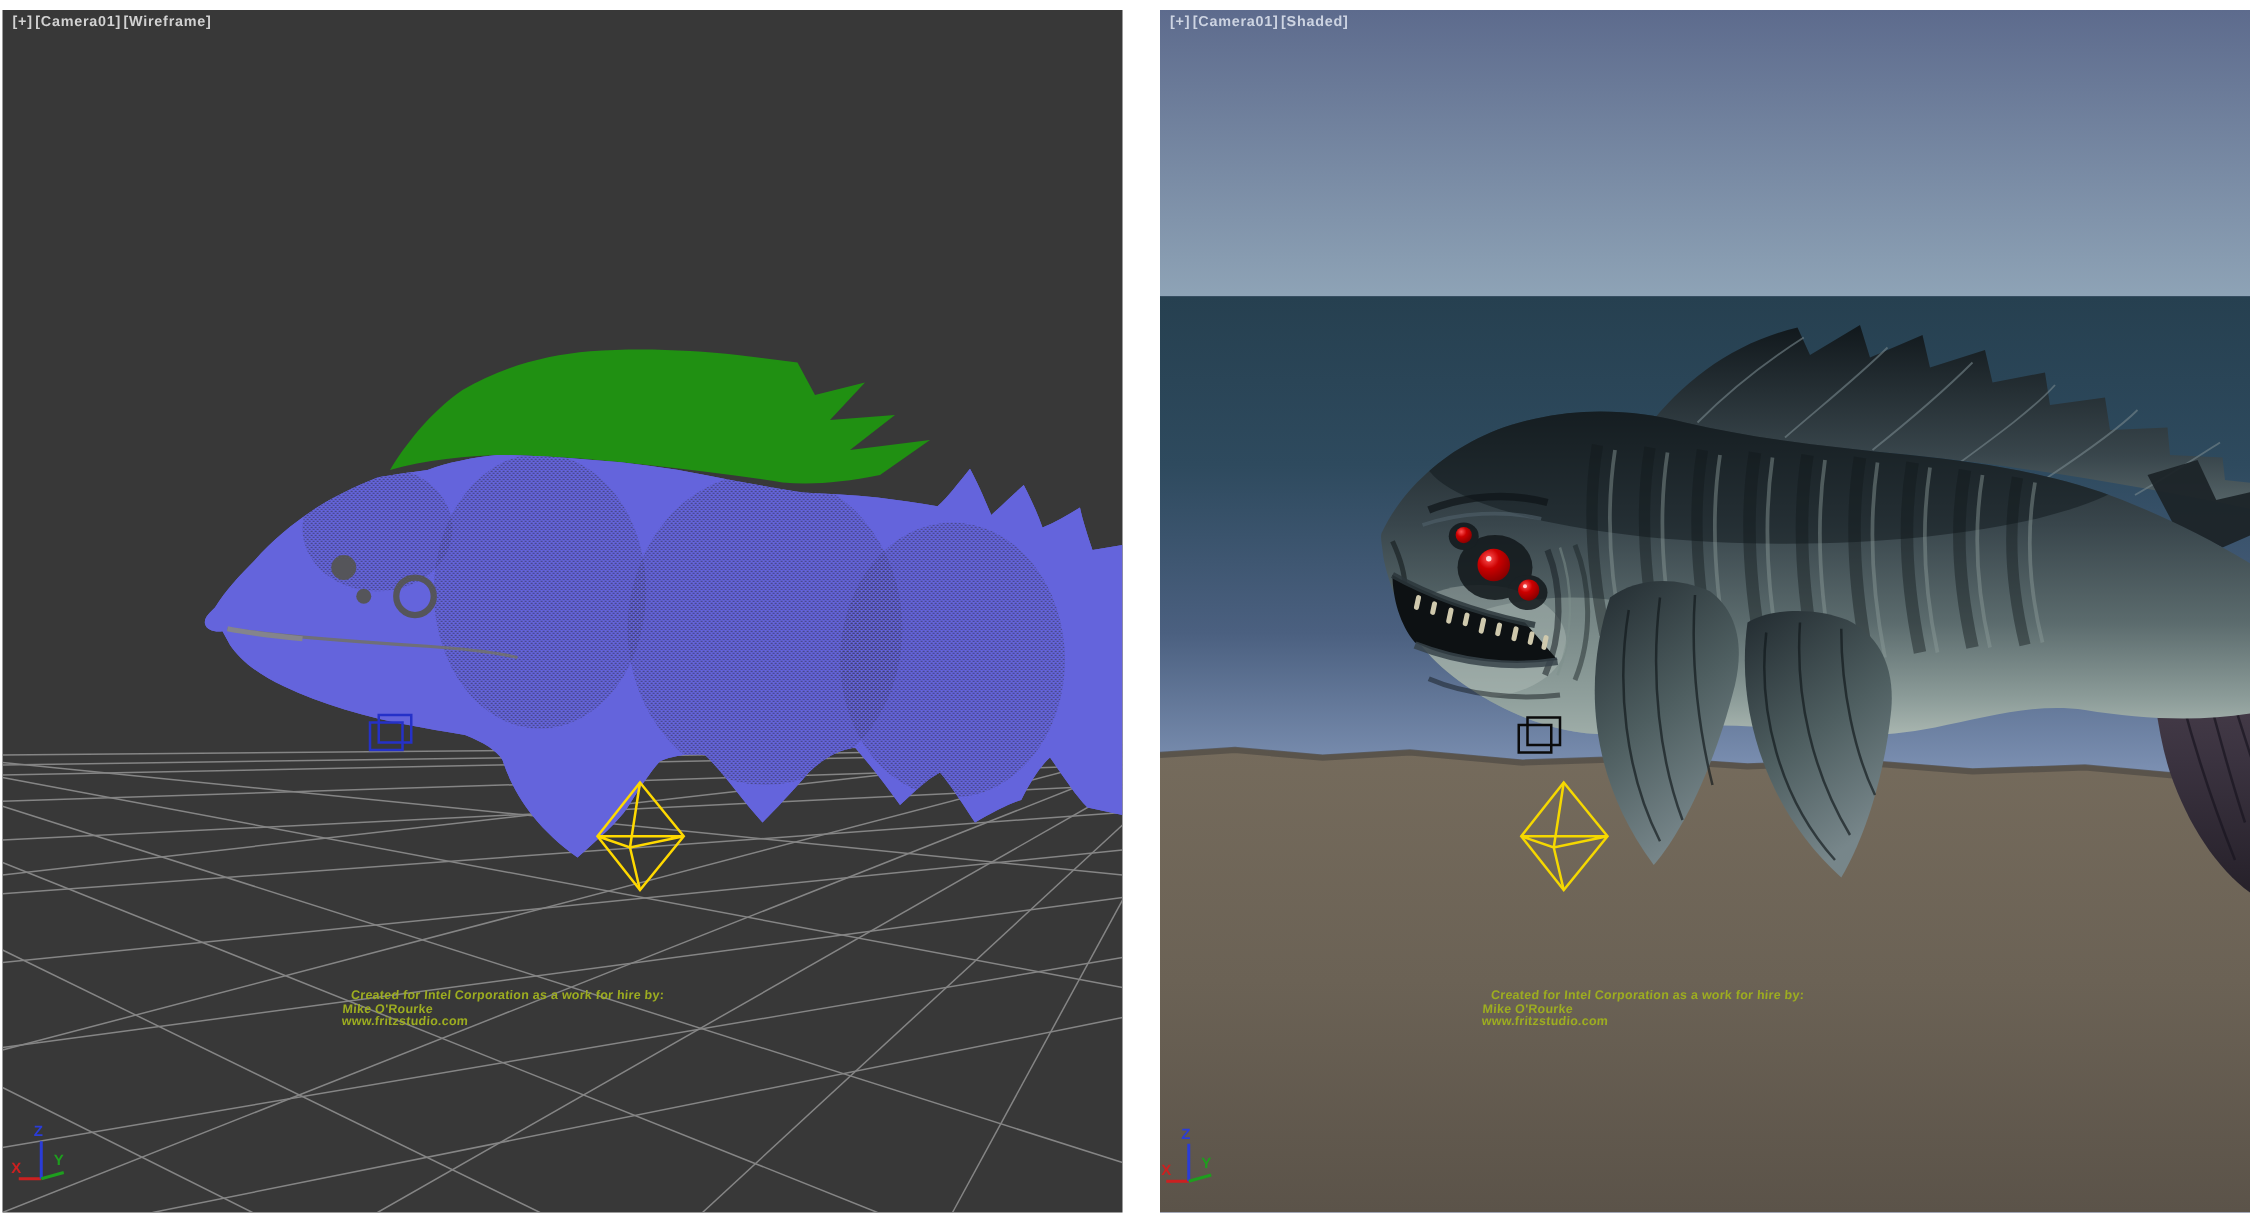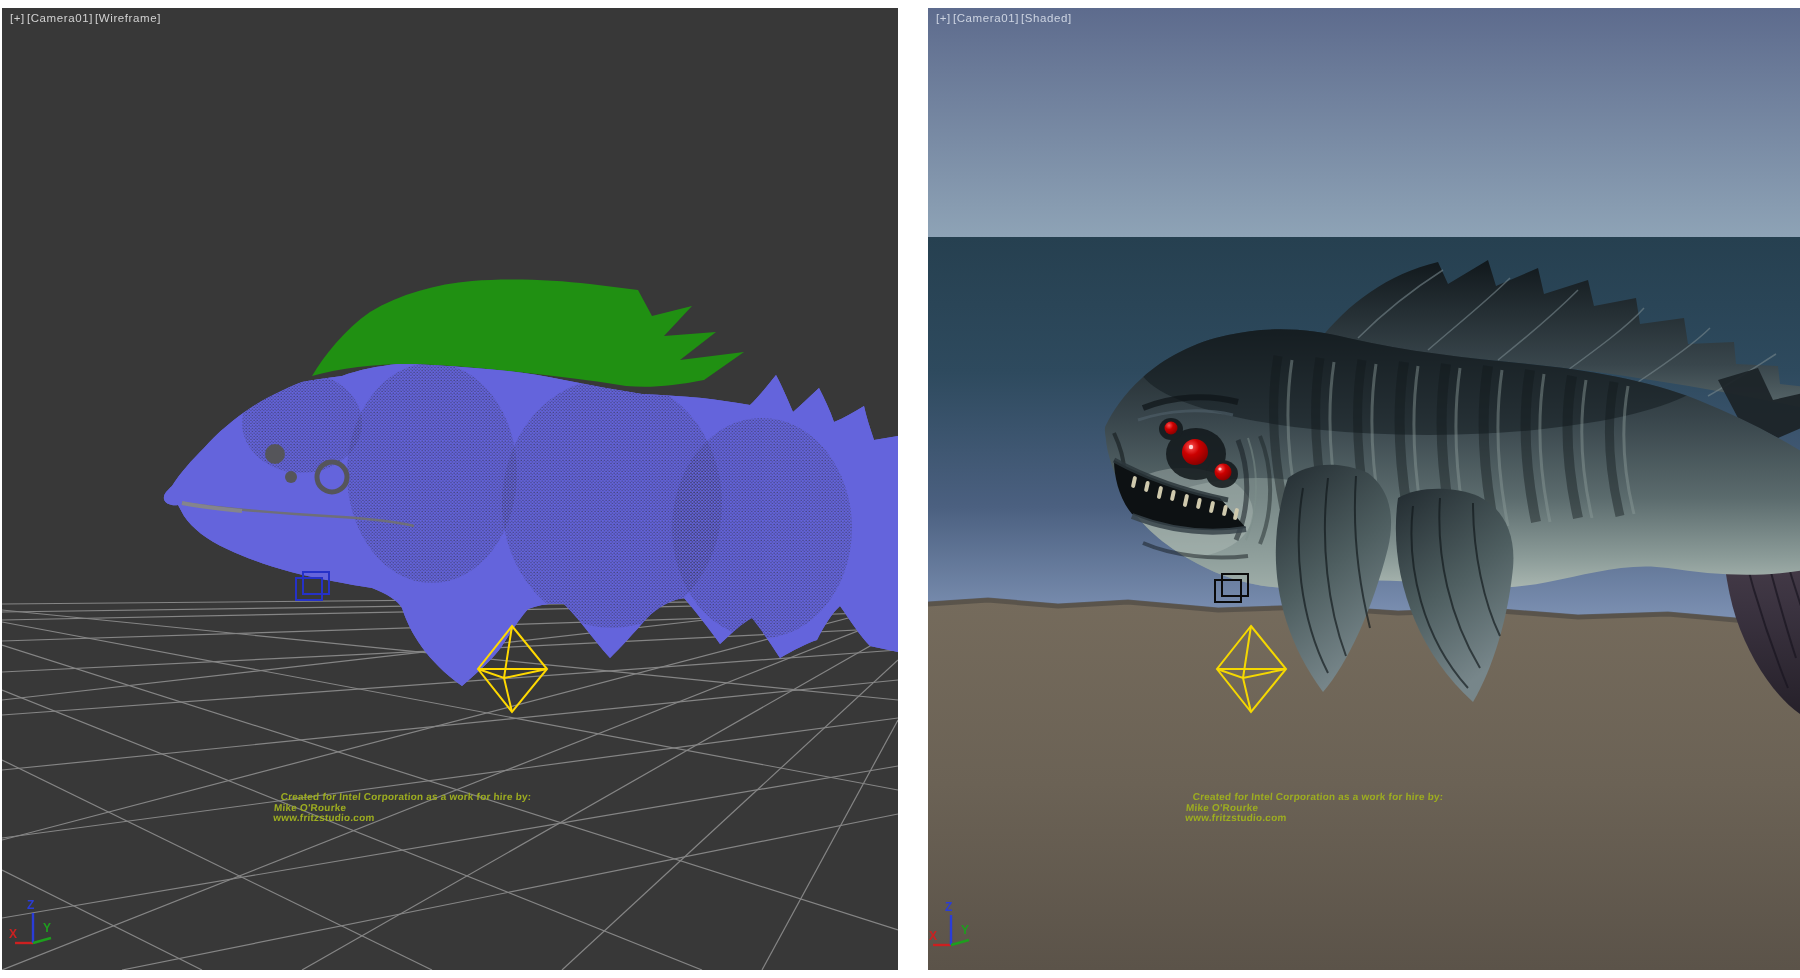--- a/index.html
+++ b/index.html
@@ -3,21 +3,21 @@
 <meta charset="utf-8">
 <style>
   html,body{margin:0;padding:0;background:#fff;}
   .page{position:relative;width:1800px;height:978px;background:#ffffff;overflow:hidden;
         font-family:"Liberation Sans",sans-serif;}
   .viewport{position:absolute;top:8px;height:962px;overflow:hidden;}
   .vp-left{left:2px;width:896px;background:#383838;}
   .vp-right{left:928px;width:887px;background:#5d6b8d;}
   .scene{position:absolute;left:0;top:0;width:100%;height:100%;display:block;}
   .vp-label{position:absolute;top:4px;left:8px;font-size:11.5px;letter-spacing:.6px;
-            color:#d2d2d2;z-index:30;white-space:nowrap;}
+            color:#d2d2d2;z-index:30;white-space:nowrap;font-weight:bold;}
   .vp-right .vp-label{color:#cdd4e2;}
   .vp-label span{margin-right:2px;cursor:pointer;}
   .watermark{position:absolute;z-index:25;transform:skewX(-4deg);
              font-size:10px;font-weight:bold;letter-spacing:.2px;line-height:10.5px;
              color:#9dad20;white-space:nowrap;}
   .wm-left{left:272px;top:784px;}
   .wm-right{left:258px;top:784px;}
   .wm-l1{margin-left:6px;}
 </style>
 </head>

